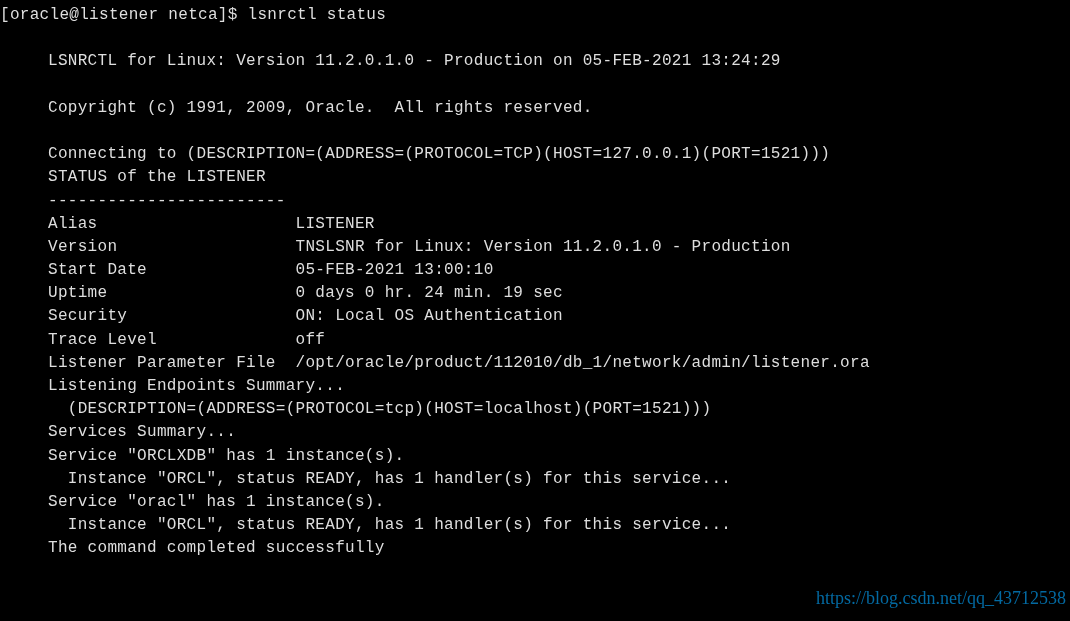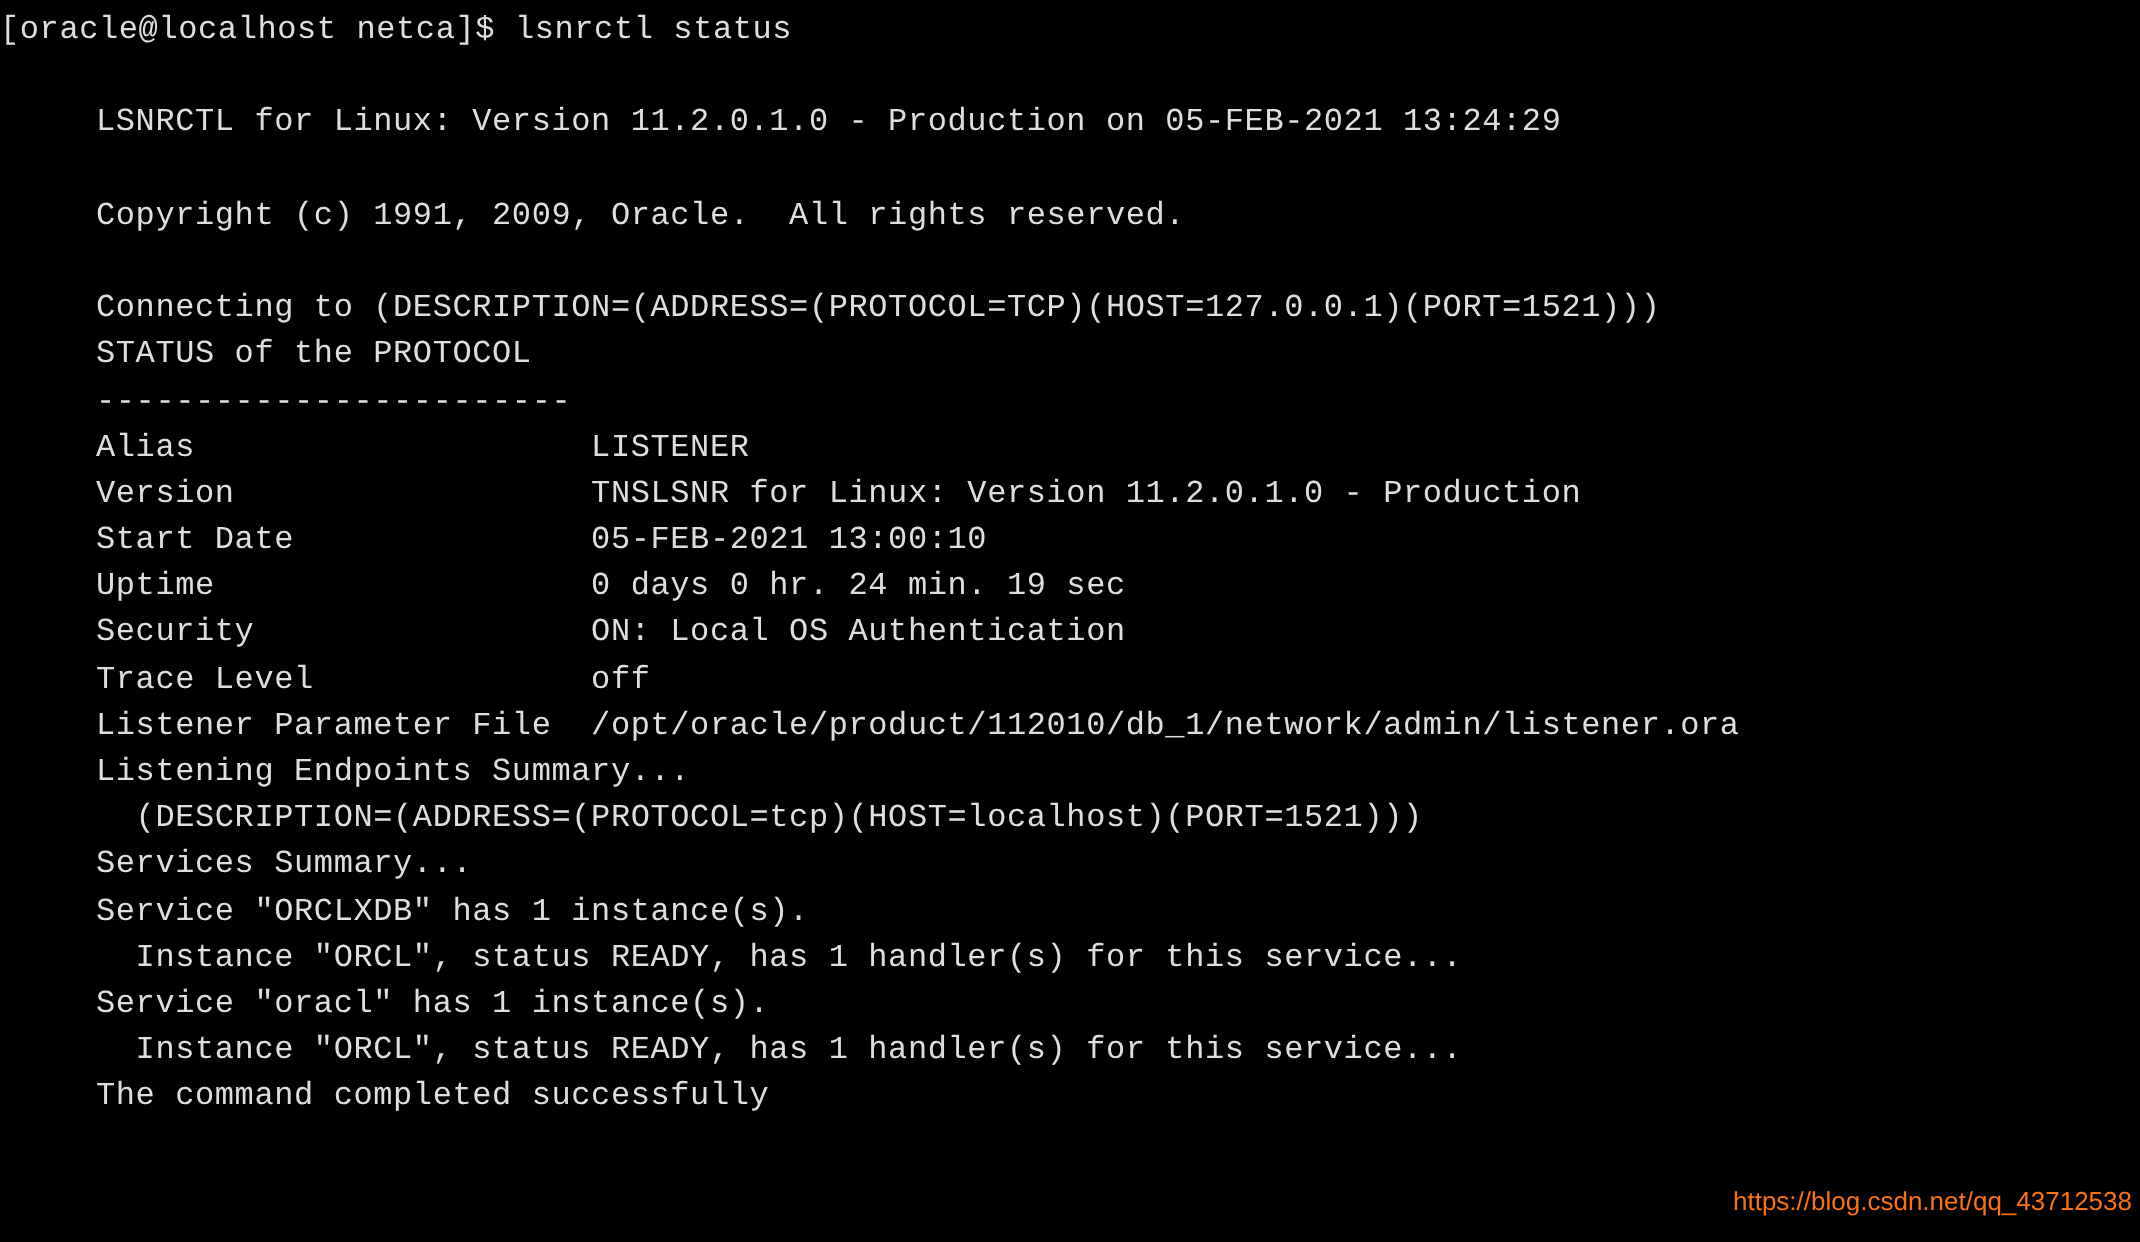--- a/index.html
+++ b/index.html
@@ -27,43 +27,43 @@
       white-space: pre;
       padding-left: 48px;
     }
     .blank-line {
       height: 1.45em;
     }
     .url-watermark {
       position: absolute;
       bottom: 10px;
       right: 4px;
-      color: #f97316;
-      font-size: 13px;
-      font-family: Liberation Sans, sans-serif;
+      color: #0369a1;
+      font-size: 18px;
+      font-family: Liberation Serif, serif;
       letter-spacing: 0;
     }
   </style>
 </head>
 <body>
 
-<div class="prompt-line"><span>[oracle@localhost netca]$ </span><span>lsnrctl status</span></div>
+<div class="prompt-line"><span>[oracle@listener netca]$ </span><span>lsnrctl status</span></div>
 
 <div class="blank-line"></div>
 
 <div class="output-line">LSNRCTL for Linux: Version 11.2.0.1.0 - Production on 05-FEB-2021 13:24:29</div>
 
 <div class="blank-line"></div>
 
 <div class="output-line">Copyright (c) 1991, 2009, Oracle.  All rights reserved.</div>
 
 <div class="blank-line"></div>
 
 <div class="output-line">Connecting to (DESCRIPTION=(ADDRESS=(PROTOCOL=TCP)(HOST=127.0.0.1)(PORT=1521)))</div>
-<div class="output-line">STATUS of the PROTOCOL</div>
+<div class="output-line">STATUS of the LISTENER</div>
 <div class="output-line">------------------------</div>
 
 <div id="fields-container">
     <div class="output-line">Alias                    LISTENER</div>
     <div class="output-line">Version                  TNSLSNR for Linux: Version 11.2.0.1.0 - Production</div>
     <div class="output-line">Start Date               05-FEB-2021 13:00:10</div>
     <div class="output-line">Uptime                   0 days 0 hr. 24 min. 19 sec</div>
     <div class="output-line">Security                 ON: Local OS Authentication</div>
     <div class="output-line">Trace Level              off</div>
     <div class="output-line">Listener Parameter File  /opt/oracle/product/112010/db_1/network/admin/listener.ora</div>

